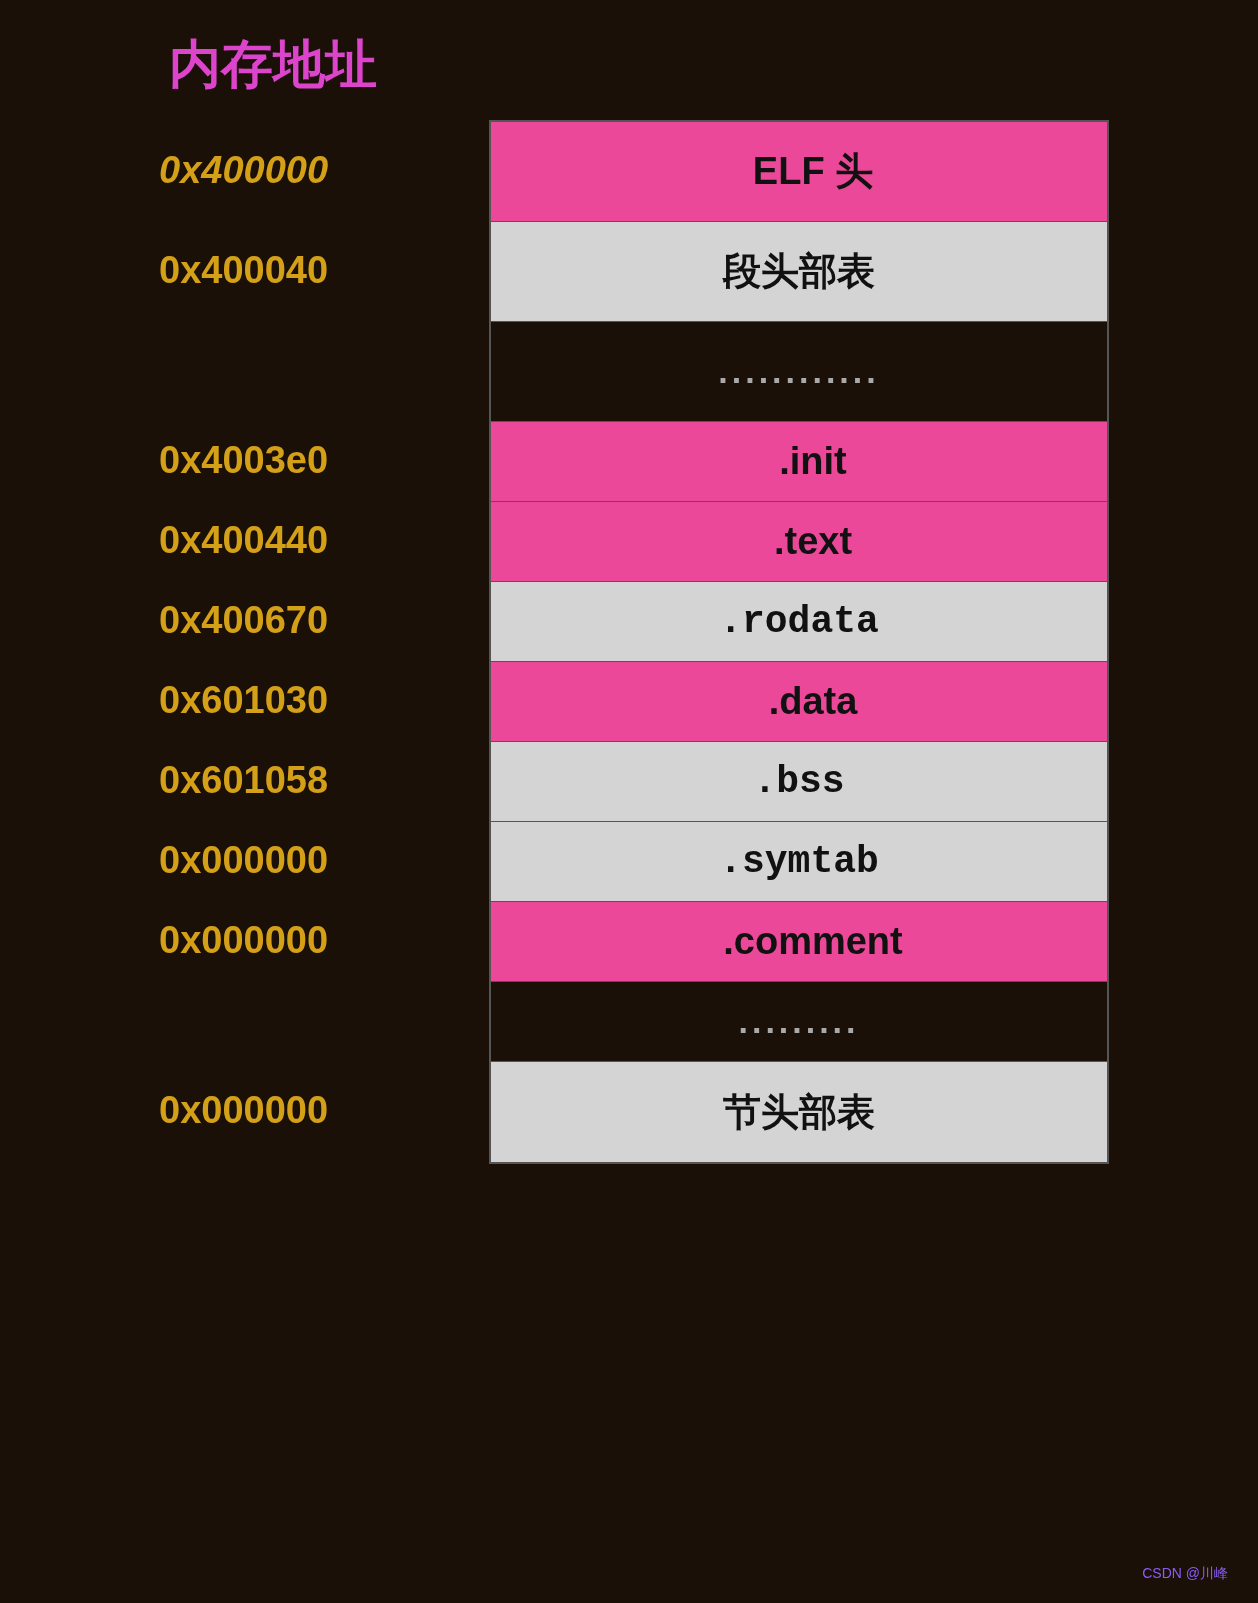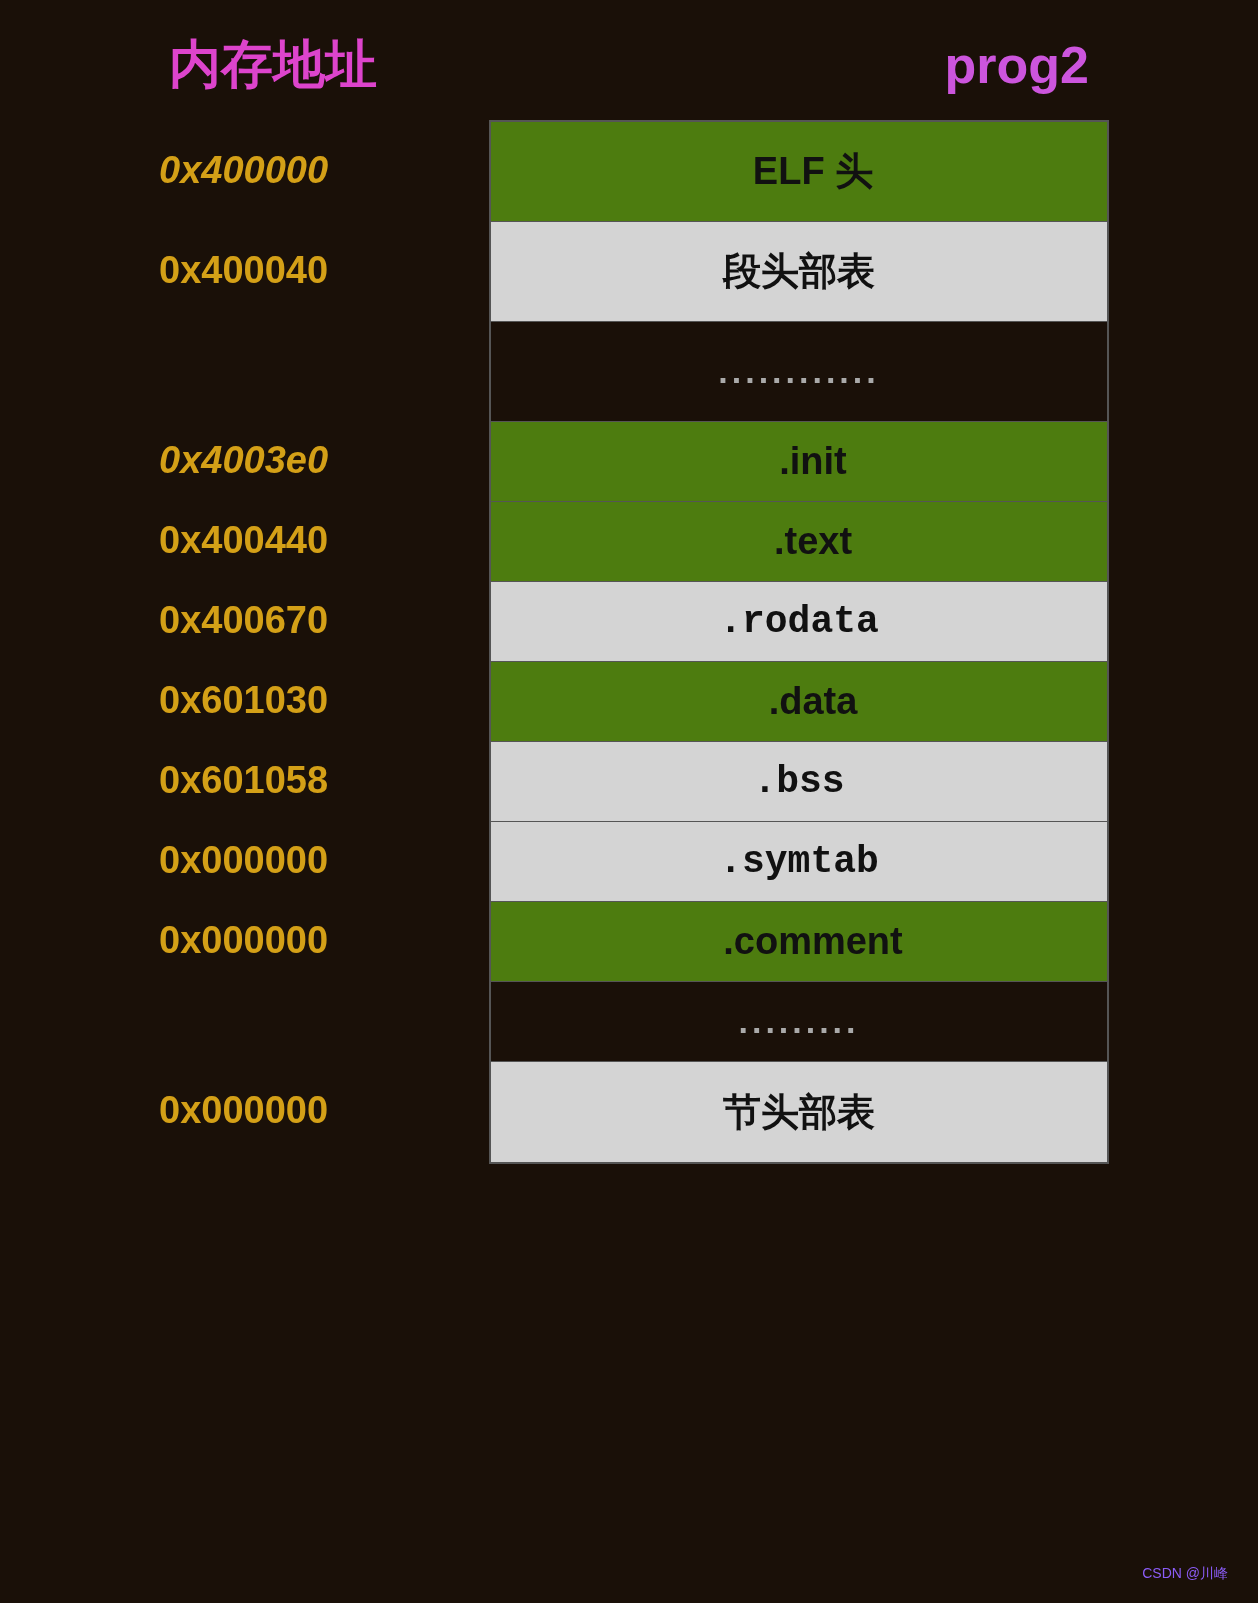--- a/index.html
+++ b/index.html
@@ -77,21 +77,21 @@
       border-bottom: 1.5px solid #555;
       font-size: 38px;
       font-weight: bold;
     }
 
     .segment-cell:last-child {
       border-bottom: none;
     }
 
     .seg-light {
-      background-color: #4d7c0f;
+      background-color: #ec4899;
       color: #111;
       padding-left: 28px;
     }
 
     .seg-medium {
       background-color: #d4d4d4;
       color: #111;
       font-family: Liberation Mono, monospace;
     }
 
@@ -106,29 +106,28 @@
       right: 30px;
       color: #8b5cf6;
       font-size: 14px;
     }
   </style>
 </head>
 <body>
 
 <div class="header-row">
   <span class="col-header col-header-left">内存地址</span>
-  <span class="col-header col-header-right">prog2</span>
 </div>
 
 <div class="main-layout" id="main-layout">
   <div class="address-col" id="address-col">
   <div class="address-cell" style="height: 100px; min-height: 100px; font-style: italic;">0x400000</div>
       <div class="address-cell" style="height: 100px; min-height: 100px;">0x400040</div>
       <div class="address-cell" style="height: 100px; min-height: 100px;"></div>
-      <div class="address-cell" style="height: 80px; min-height: 80px; font-style: italic;">0x4003e0</div>
+      <div class="address-cell" style="height: 80px; min-height: 80px;">0x4003e0</div>
       <div class="address-cell" style="height: 80px; min-height: 80px;">0x400440</div>
       <div class="address-cell" style="height: 80px; min-height: 80px;">0x400670</div>
       <div class="address-cell" style="height: 80px; min-height: 80px;">0x601030</div>
       <div class="address-cell" style="height: 80px; min-height: 80px;">0x601058</div>
       <div class="address-cell" style="height: 80px; min-height: 80px;">0x000000</div>
       <div class="address-cell" style="height: 80px; min-height: 80px;">0x000000</div>
       <div class="address-cell" style="height: 80px; min-height: 80px;"></div>
       <div class="address-cell" style="height: 100px; min-height: 100px;">0x000000</div>
     </div>
   <div class="segment-col" id="segment-col">

